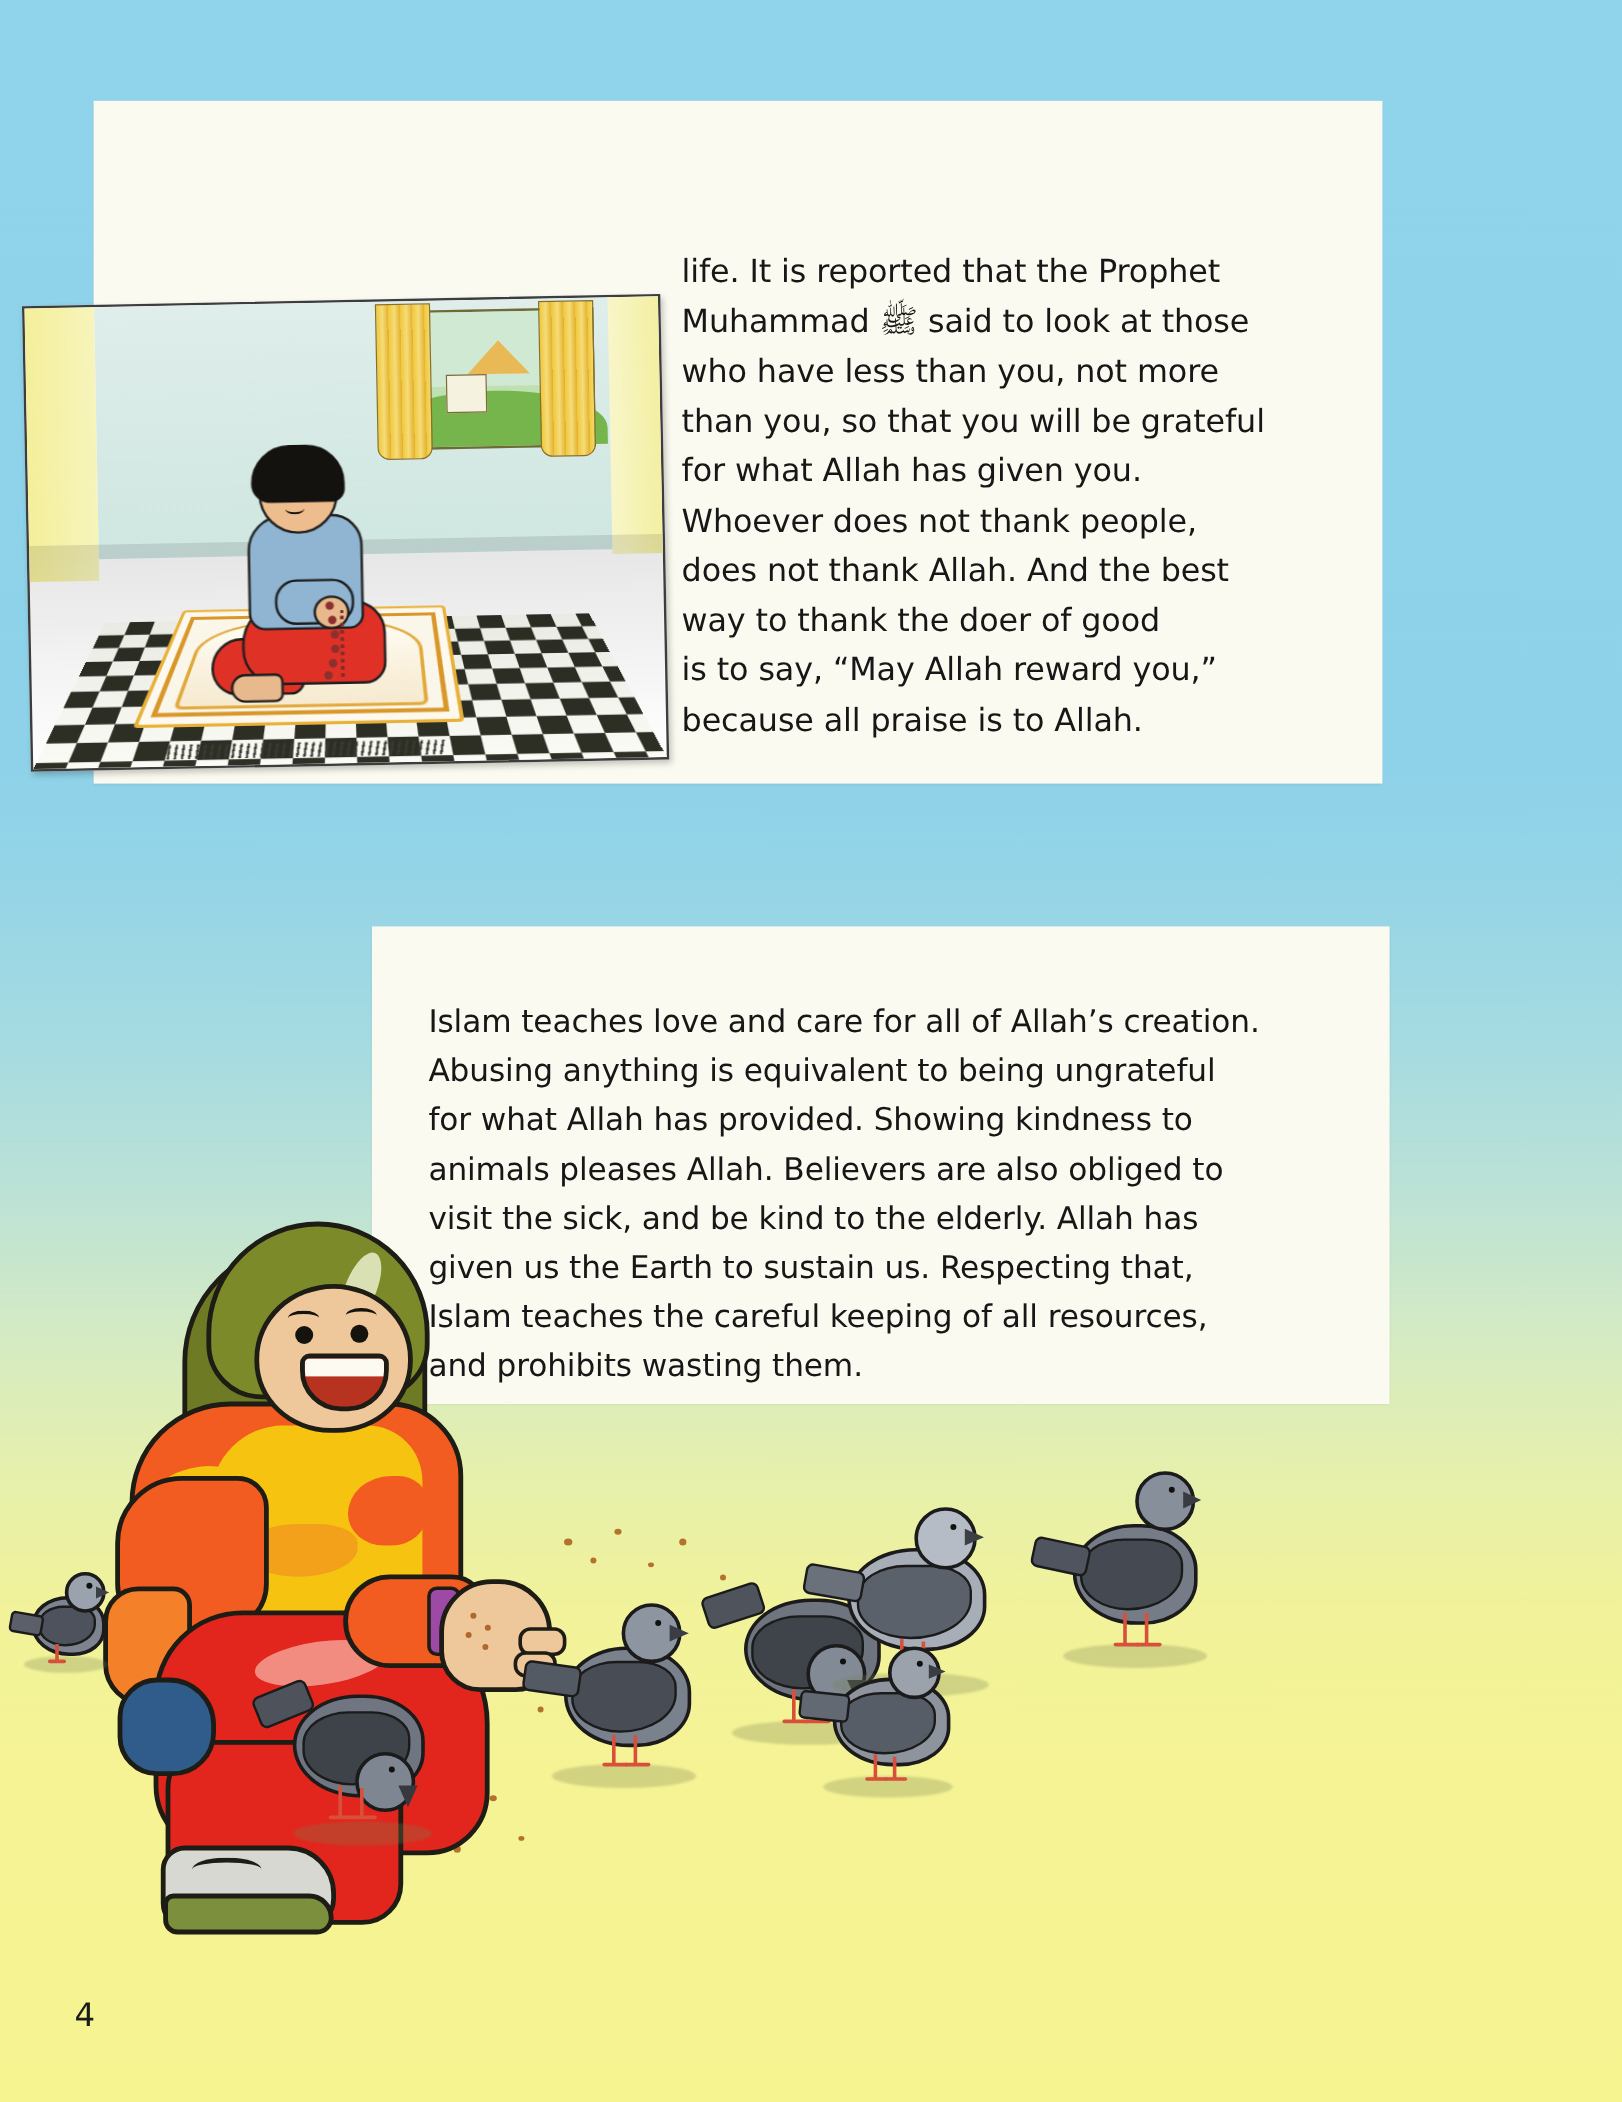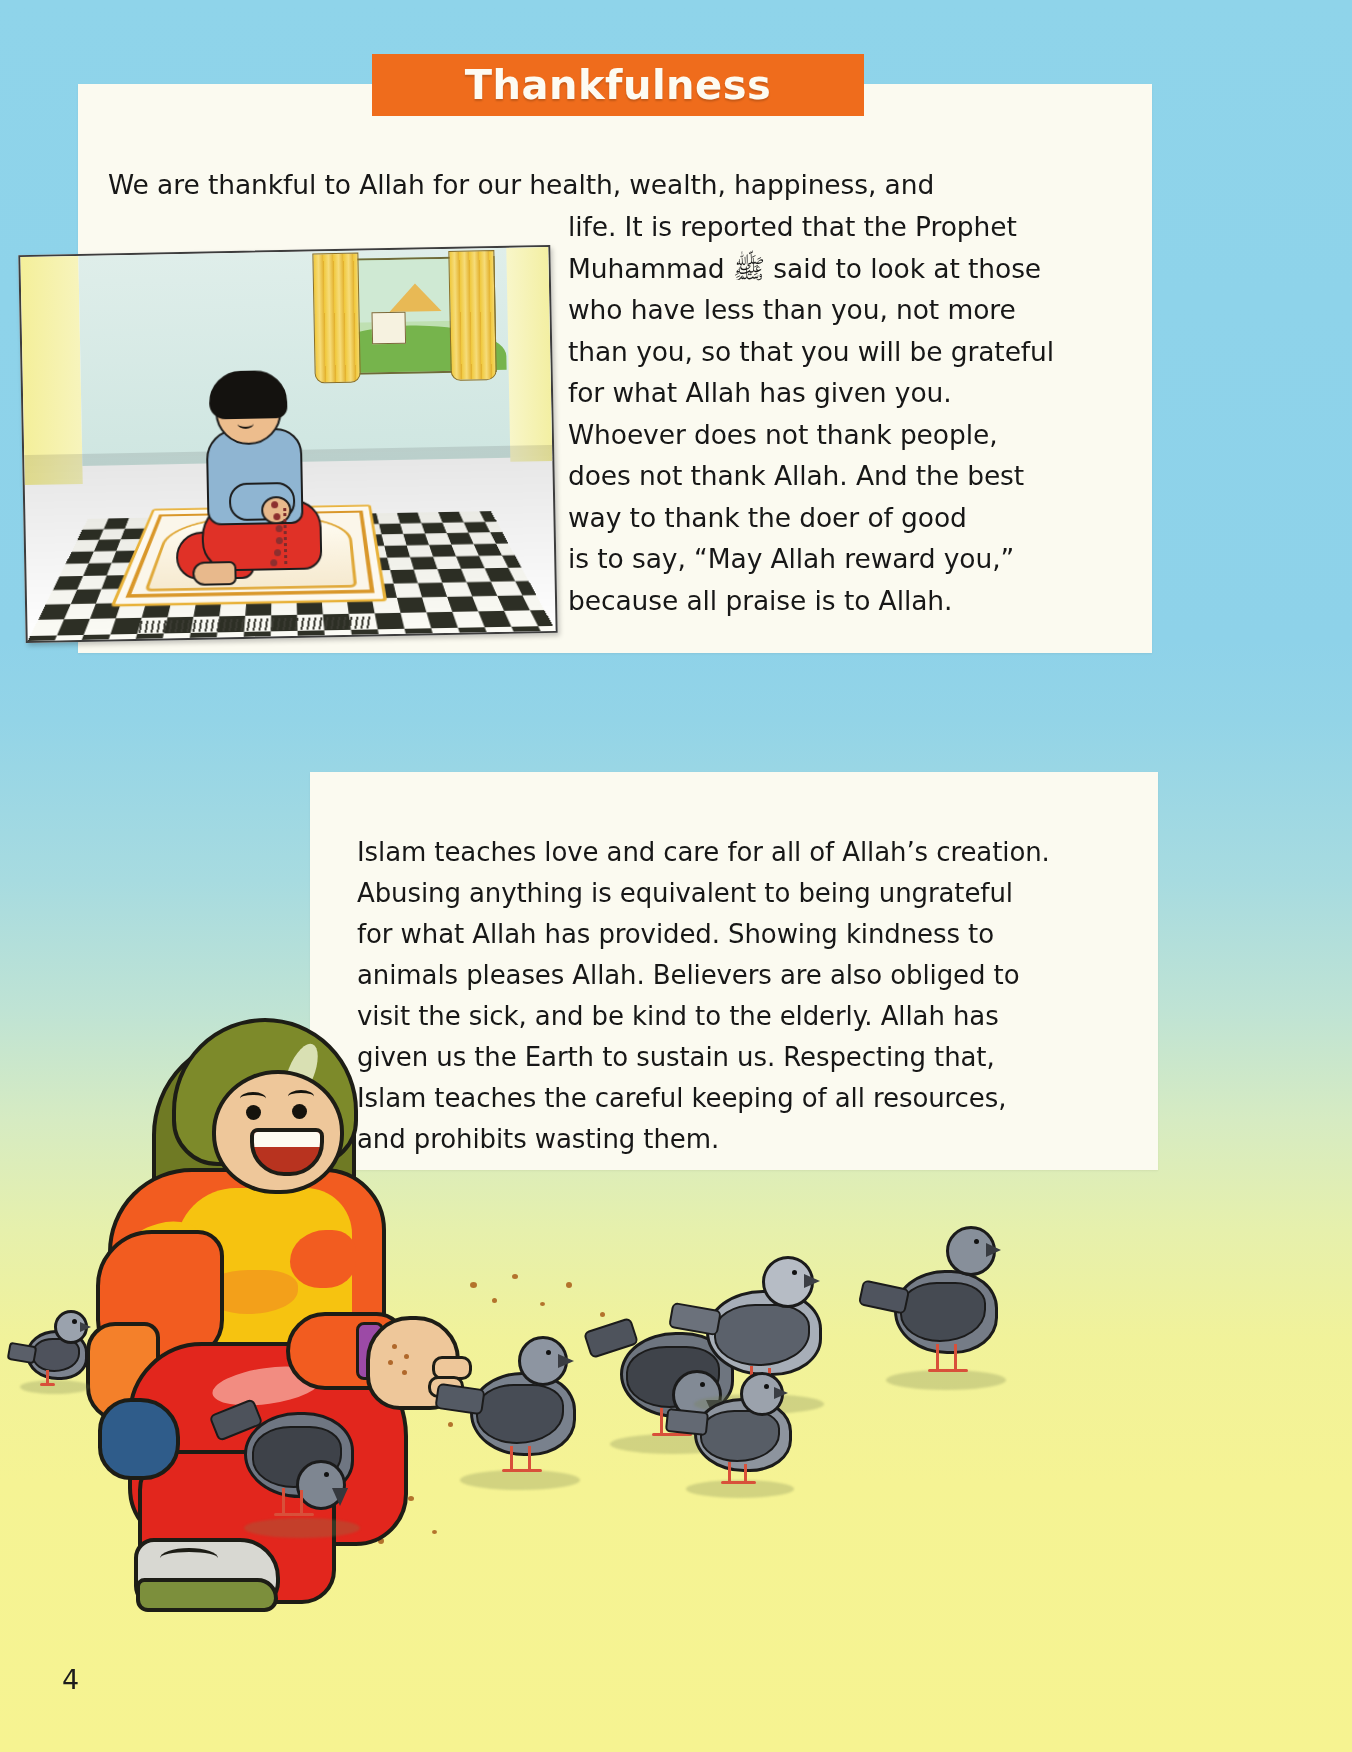--- a/index.html
+++ b/index.html
@@ -433,21 +433,20 @@
   
   .crumb { position: absolute; background: #b3732c; border-radius: 50%; }
 </style>
 </head>
 <body>
 
 <div id="page">
 
   <div class="card" id="card-thankfulness"></div>
 
-  <div class="banner" id="banner-thankfulness">Thankfulness</div>
 
   <div id="illus-praying">
     <div class="pr-wallL"></div>
     <div class="pr-wall"></div>
     <div class="pr-wallR"></div>
 
     <div class="pr-window">
       <div class="pr-sky"></div>
       <div class="pr-hill"></div>
       <div class="pr-house-roof"></div>
@@ -477,21 +476,20 @@
     <div class="pr-boy-mouth"></div>
     <div class="pr-beads"></div>
     <div class="pr-bead-dot" style="left:246px;bottom:128px;"></div>
     <div class="pr-bead-dot" style="left:248px;bottom:116px;"></div>
     <div class="pr-bead-dot" style="left:250px;bottom:104px;"></div>
     <div class="pr-bead-dot" style="left:250px;bottom: 92px;"></div>
     <div class="pr-bead-dot" style="left:248px;bottom: 80px;"></div>
     <div class="pr-bead-dot" style="left:244px;bottom: 70px;"></div>
   </div>
 
-  <div class="body-copy" id="copy-thankfulness-lead">We are thankful to Allah for our health, wealth, happiness, and</div>
 
   <div class="body-copy" id="copy-thankfulness-wrap">life. It is reported that the Prophet
 Muhammad ﷺ said to look at those
 who have less than you, not more
 than you, so that you will be grateful
 for what Allah has given you.
 Whoever does not thank people,
 does not thank Allah. And the best
 way to thank the doer of good
 is to say, “May Allah reward you,”

